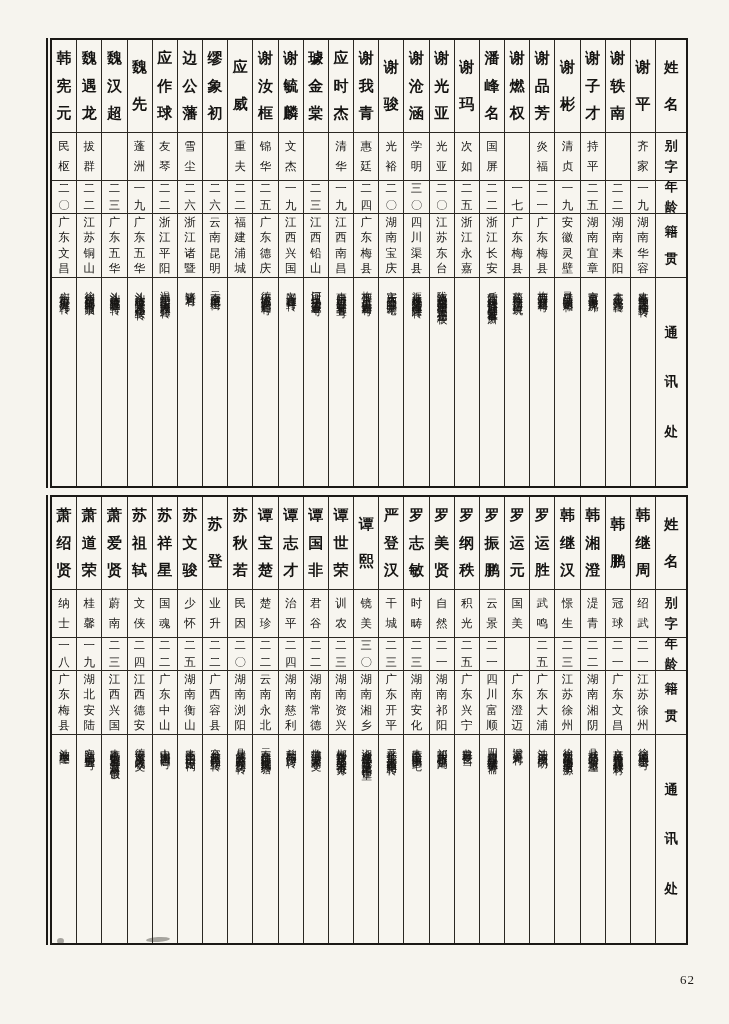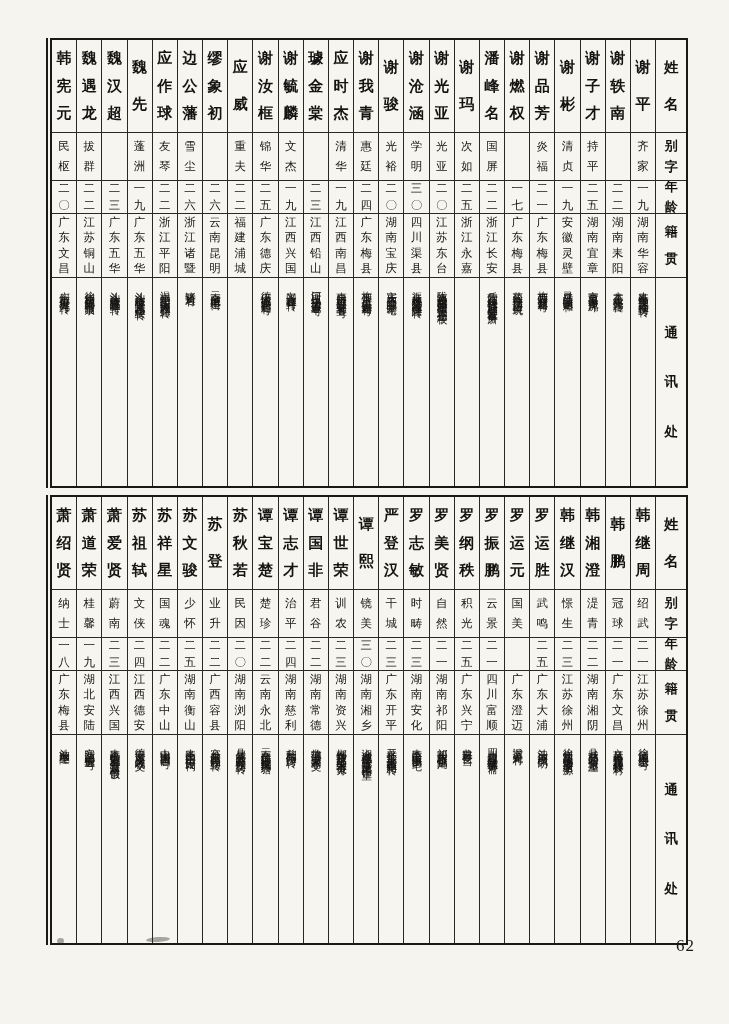--- a/index.html
+++ b/index.html
@@ -86,22 +86,22 @@
   }
   .head .cell { font-weight: bold; }
   .head .c-name   { font-size: 14.5px; }
   .head .c-zi, .head .c-age, .head .c-origin { font-size: 13px; }
   .head .c-addr { align-items: stretch; padding-top: 0; font-size: 13.5px; }
   .head .c-addr .chars { padding: 14px 0; box-sizing: border-box; }
 
   .page-number {
     position: absolute;
     right: 34px;
-    bottom: 68px;
-    font-size: 17px;
+    bottom: 36px;
+    font-size: 13px;
     letter-spacing: 1px;
     color: #1d1b18;
   }
   .smudge { position: absolute; background: rgba(45,42,38,.4); border-radius: 50%; }
   .smudge.a { left: 146px; bottom: 82px; width: 24px; height: 5px; transform: rotate(-3deg); }
   .smudge.b { left: 57px;  bottom: 80px; width: 7px;  height: 6px; }
 </style>
 </head>
 <body>
 

